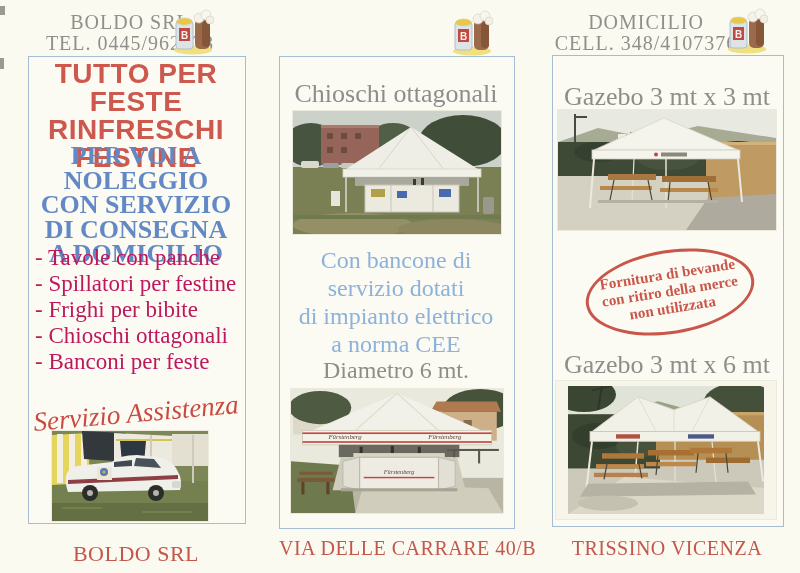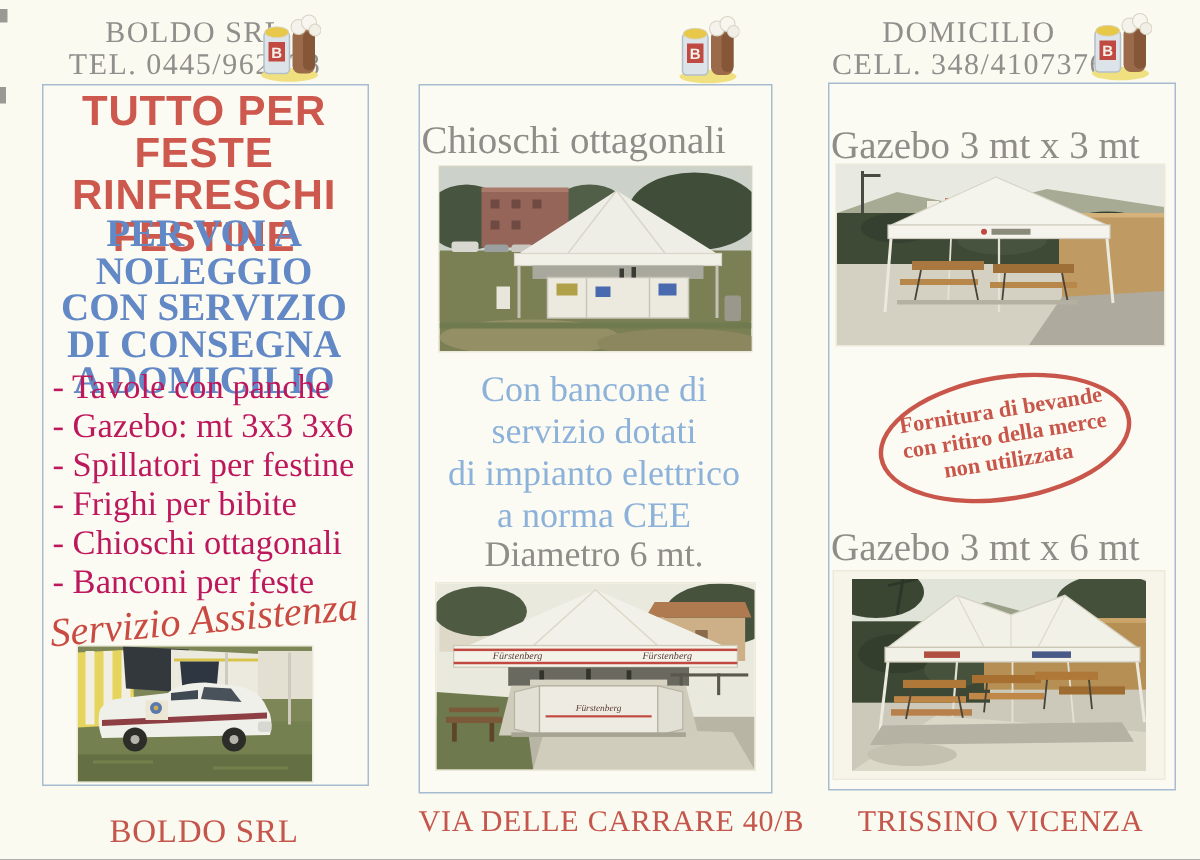--- a/index.html
+++ b/index.html
@@ -6,21 +6,21 @@
   .sheet{position:relative;width:800px;height:573px;background:#fbfaf1;overflow:hidden;
          font-family:"Liberation Serif",serif;}
   .abs{position:absolute;}
   .hdr{color:#918f8b;font-size:20px;line-height:21px;text-align:center;letter-spacing:1px;}
   .pbox{border:1px solid #a6bcd0;background:#fcfbf3;}
   .redsans{font-family:"Liberation Sans",sans-serif;font-weight:bold;color:#cd584e;
            font-size:28px;line-height:28px;text-align:center;letter-spacing:.5px;}
   .bluesub{color:#6288c5;font-weight:bold;font-size:26px;line-height:24.6px;text-align:center;}
   .list{color:#be185d;font-size:23px;line-height:26px;white-space:nowrap;}
   .script{color:#c94a40;font-style:italic;font-size:27px;text-align:center;transform:rotate(-5deg);}
-  .greytitle{color:#8f8d89;font-size:26px;text-align:left;white-space:nowrap;}
+  .greytitle{color:#8f8d89;font-size:26px;text-align:center;white-space:nowrap;}
   .bluebody{color:#8cb2da;font-size:24px;line-height:28px;text-align:center;}
   .greynote{color:#8f8d89;font-size:24px;text-align:center;}
   .redfoot{color:#c4564c;font-size:20px;text-align:center;letter-spacing:.5px;white-space:nowrap;}
   .photo{display:block;}
   .frame{background:#f7f5e9;box-shadow:0 0 0 1px #eceadb;}
   .oval{width:170px;height:84px;border:3px solid #c9564a;border-radius:50%;
         transform:rotate(-9deg);text-align:center;box-sizing:border-box;padding-top:13px;}
   .oval div{color:#c9564a;font-weight:bold;font-size:15px;line-height:17px;}
   .speck{background:#9a9a94;}
 </style>
@@ -66,21 +66,20 @@
   <div class="abs bluesub" style="left:30px;top:144px;width:212px">
     <div>PER VOI A</div>
     <div>NOLEGGIO</div>
     <div>CON SERVIZIO</div>
     <div>DI CONSEGNA</div>
     <div>A DOMICILIO</div>
   </div>
 
   <div class="abs list" style="left:35px;top:245px;width:208px">
     <div>- Tavole con panche</div>
-    <div>- Gazebo: mt 3x3 3x6</div>
     <div>- Spillatori per festine</div>
     <div>- Frighi per bibite</div>
     <div>- Chioschi ottagonali</div>
     <div>- Banconi per feste</div>
   </div>
 
   <div class="abs script" style="left:28px;top:398px;width:216px">Servizio Assistenza</div>
 
   <div class="abs frame" style="left:52px;top:431px;width:156px;height:90px;padding:0" aria-label="white service van with red stripe parked on grass in front of party tents">
     <svg class="photo" width="156" height="90" viewBox="0 0 156 90" preserveAspectRatio="none">

